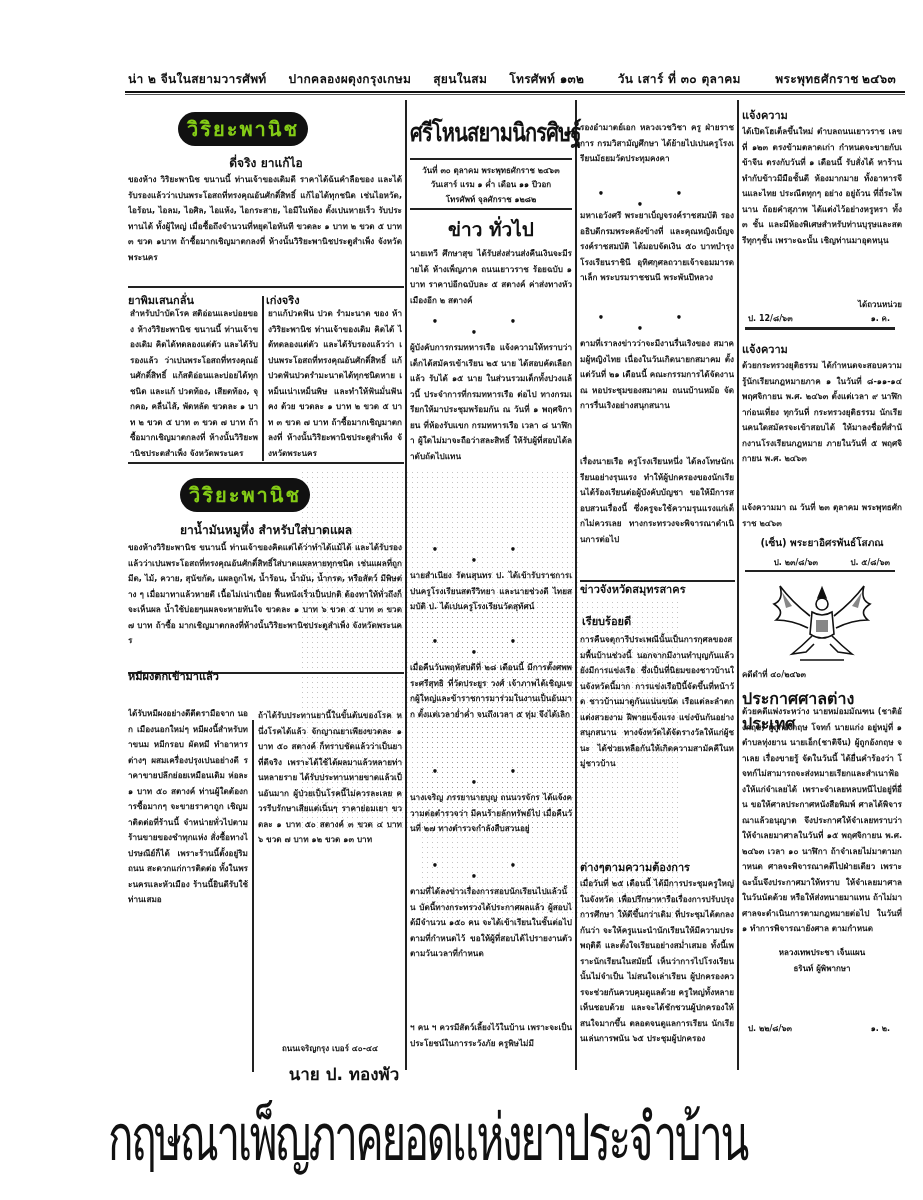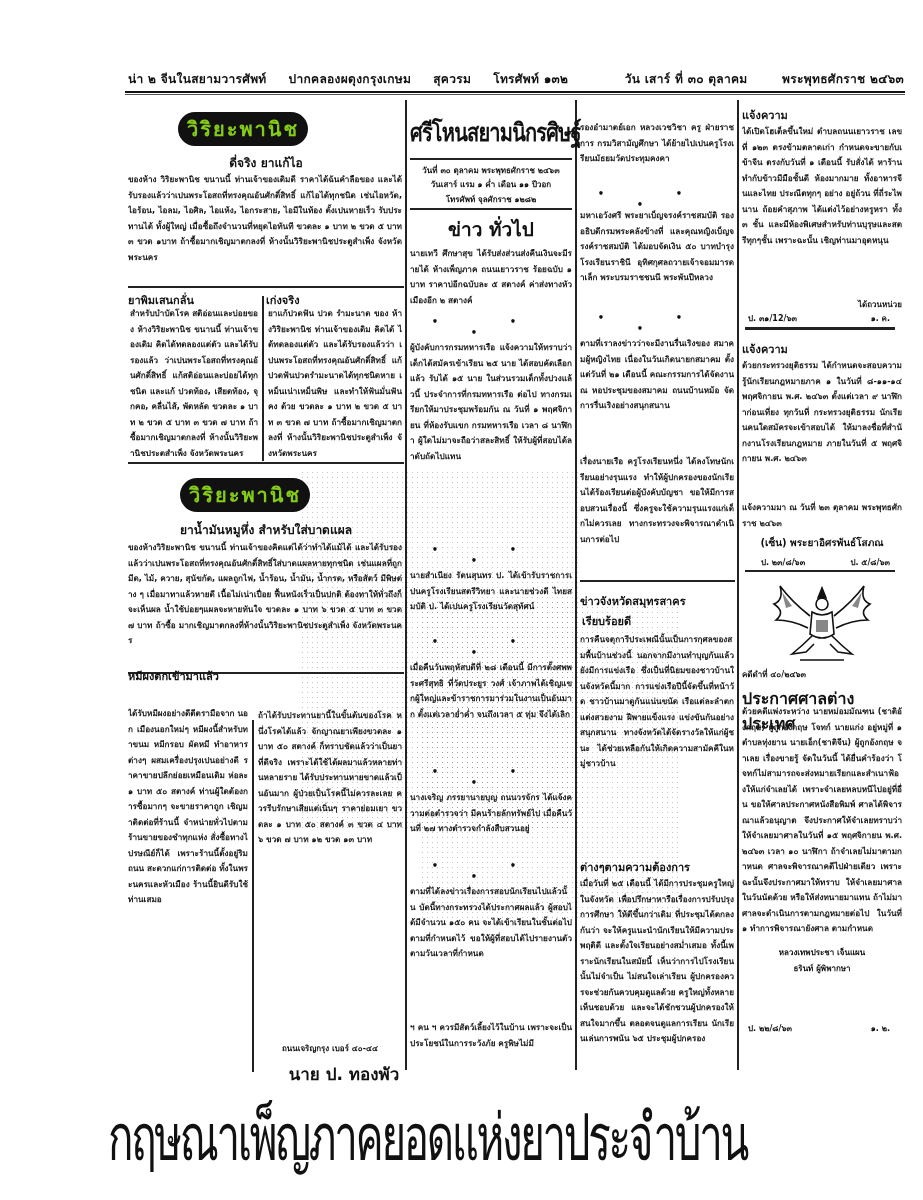--- a/index.html
+++ b/index.html
@@ -29,23 +29,23 @@
 <body>
 
 <div class="page">
 
   <div class="speckle" style="left:300px;top:470px;width:280px;height:360px;"></div>
   <div class="speckle" style="left:420px;top:600px;width:260px;height:320px;"></div>
 
   <div class="masthead">
     <span>น่า ๒ จีนในสยามวารศัพท์</span>
     <span>ปากคลองผดุงกรุงเกษม</span>
-    <span>สุควรม</span>
+    <span>สุยนในสม</span>
     <span>โทรศัพท์ ๑๓๒</span>
-    <span class="right"><span>วัน เสาร์ ที่ ๓๐ ตุลาคม</span> <span style="margin-left:8px;margin-right:4px;">พระพุทธศักราช ๒๔๖๓</span></span>
+    <span class="right"><span>วัน เสาร์ ที่ ๓๐ ตุลาคม</span> <span style="margin-left:8px;margin-right:12px;font-family:Liberation Serif, serif;">พระพุทธศักราช ๒๔๖๓</span></span>
   </div>
   <div class="rule-top"></div>
   <div class="rule-top2"></div>
 
   <div class="vrule" style="left:405px;top:100px;height:970px;"></div>
   <div class="vrule" style="left:575px;top:100px;height:970px;"></div>
   <div class="vrule" style="left:737px;top:100px;height:970px;"></div>
   <div class="vrule" style="left:262px;top:296px;height:165px;"></div>
   <div class="vrule" style="left:252px;top:720px;height:352px;"></div>
 
@@ -94,37 +94,37 @@
   <div class="dots" style="left:410px;top:860px;width:162px;">• • •</div>
   <div class="txt" style="left:410px;top:884px;width:162px;height:132px;">ตามที่ได้ลงข่าวเรื่องการสอบนักเรียนไปแล้วนั้น บัดนี้ทางกระทรวงได้ประกาศผลแล้ว ผู้สอบได้มีจำนวน ๑๕๐ คน จะได้เข้าเรียนในชั้นต่อไป ตามที่กำหนดไว้ ขอให้ผู้ที่สอบได้ไปรายงานตัวตามวันเวลาที่กำหนด</div>
   <div class="txt" style="left:410px;top:1020px;width:162px;height:46px;">ฯ คน ฯ ควรมีสัตว์เลี้ยงไว้ในบ้าน เพราะจะเป็นประโยชน์ในการระวังภัย ครูพิษไม่มี</div>
 
   <div class="txt" style="left:580px;top:120px;width:154px;height:62px;">รองอำมาตย์เอก หลวงเวชวิชา ครู ฝ่ายราชการ กรมวิสามัญศึกษา ได้ย้ายไปเปนครูโรงเรียนมัธยมวัดประทุมคงคา</div>
   <div class="dots" style="left:580px;top:188px;width:154px;">• • •</div>
   <div class="txt" style="left:580px;top:208px;width:154px;height:98px;">มหาเอวังศรี พระยาเบ็ญจรงค์ราชสมบัติ รองอธิบดีกรมพระคลังข้างที่ และคุณหญิงเบ็ญจรงค์ราชสมบัติ ได้มอบจัดเงิน ๕๐ บาทบำรุงโรงเรียนราชินี อุทิศกุศลถวายเจ้าจอมมารดาเล็ก พระบรมราชชนนี พระพันปีหลวง</div>
   <div class="dots" style="left:580px;top:312px;width:154px;">• • •</div>
   <div class="txt" style="left:580px;top:336px;width:154px;height:110px;">ตามที่เราลงข่าวว่าจะมีงานรื่นเริงของ สมาคมผู้หญิงไทย เนื่องในวันเกิดนายกสมาคม ตั้งแต่วันที่ ๒๑ เดือนนี้ คณะกรรมการได้จัดงาน ณ หอประชุมของสมาคม ถนนบ้านหม้อ จัดการรื่นเริงอย่างสนุกสนาน</div>
   <div class="txt" style="left:580px;top:454px;width:154px;height:122px;">เรื่องนายเรือ ครูโรงเรียนหนึ่ง ได้ลงโทษนักเรียนอย่างรุนแรง ทำให้ผู้ปกครองของนักเรียนได้ร้องเรียนต่อผู้บังคับบัญชา ขอให้มีการสอบสวนเรื่องนี้ ซึ่งครูจะใช้ความรุนแรงแก่เด็กไม่ควรเลย ทางกระทรวงจะพิจารณาดำเนินการต่อไป</div>
-  <div class="head" style="left:580px;top:592px;width:154px;">ข่าวจังหวัดสมุทรสาคร</div>
+  <div class="head" style="left:580px;top:580px;width:154px;">ข่าวจังหวัดสมุทรสาคร</div>
   <div class="head" style="left:582px;top:612px;width:80px;text-align:left;">เรียบร้อยดี</div>
   <div class="txt" style="left:580px;top:632px;width:154px;height:220px;">การคืนจตุการีประเพณีนั้นเป็นการกุศลของสมพื้นบ้านช่วงนี้ นอกจากมีงานทำบุญกันแล้วยังมีการแข่งเรือ ซึ่งเป็นที่นิยมของชาวบ้านในจังหวัดนี้มาก การแข่งเรือปีนี้จัดขึ้นที่หน้าวัด ชาวบ้านมาดูกันแน่นขนัด เรือแต่ละลำตกแต่งสวยงาม ฝีพายแข็งแรง แข่งขันกันอย่างสนุกสนาน ทางจังหวัดได้จัดรางวัลให้แก่ผู้ชนะ ได้ช่วยเหลือกันให้เกิดความสามัคคีในหมู่ชาวบ้าน</div>
   <div class="head" style="left:580px;top:858px;width:154px;">ต่างๆตามความต้องการ</div>
   <div class="txt" style="left:580px;top:876px;width:154px;height:190px;">เมื่อวันที่ ๒๕ เดือนนี้ ได้มีการประชุมครูใหญ่ในจังหวัด เพื่อปรึกษาหารือเรื่องการปรับปรุงการศึกษา ให้ดีขึ้นกว่าเดิม ที่ประชุมได้ตกลงกันว่า จะให้ครูแนะนำนักเรียนให้มีความประพฤติดี และตั้งใจเรียนอย่างสม่ำเสมอ ทั้งนี้เพราะนักเรียนในสมัยนี้ เห็นว่าการไปโรงเรียนนั้นไม่จำเป็น ไม่สนใจเล่าเรียน ผู้ปกครองควรจะช่วยกันควบคุมดูแลด้วย ครูใหญ่ทั้งหลายเห็นชอบด้วย และจะได้ชักชวนผู้ปกครองให้สนใจมากขึ้น ตลอดจนดูแลการเรียน นักเรียนเล่นการพนัน ๖๕ ประชุมผู้ปกครอง</div>
 
   <div class="head" style="left:742px;top:106px;width:160px;">แจ้งความ</div>
   <div class="txt" style="left:742px;top:124px;width:160px;height:170px;">ได้เปิดโฮเต็ลขึ้นใหม่ ตำบลถนนเยาวราช เลขที่ ๑๒๓ ตรงข้ามตลาดเก่า กำหนดจะขายกับเข้าจีน ตรงกับวันที่ ๑ เดือนนี้ รับสั่งได้ หาร้านทำกับข้าวมีมือชั้นดี ห้องมากมาย ทั้งอาหารจีนและไทย ประณีตทุกๆ อย่าง อยู่ถ้วน ที่ถี่ระไพนาน ถ้อยคำสุภาพ ได้แต่งไว้อย่างหรูหรา ทั้ง ๓ ชั้น และมีห้องพิเศษสำหรับท่านบุรุษและสตรีทุกๆชั้น เพราะฉะนั้น เชิญท่านมาอุดหนุน</div>
   <div class="sig" style="left:742px;top:298px;width:160px;font-size:8px;text-align:right;">ได้ถวนหน่วย</div>
-  <div class="sig" style="left:748px;top:312px;width:70px;font-size:8px;text-align:left;">ป. ๓๑/12/๖๓</div>
+  <div class="sig" style="left:748px;top:312px;width:70px;font-size:8px;text-align:left;">ป. 12/๘/๖๓</div>
   <div class="sig" style="left:830px;top:312px;width:60px;font-size:8px;text-align:right;">๑. ค.</div>
 
   <div class="head" style="left:742px;top:340px;width:160px;">แจ้งความ</div>
   <div class="txt" style="left:742px;top:358px;width:160px;height:140px;">ด้วยกระทรวงยุติธรรม ได้กำหนดจะสอบความรู้นักเรียนกฎหมายภาค ๑ ในวันที่ ๘-๑๑-๑๔ พฤศจิกายน พ.ศ. ๒๔๖๓ ตั้งแต่เวลา ๙ นาฬิกาก่อนเที่ยง ทุกวันที่ กระทรวงยุติธรรม นักเรียนคนใดสมัครจะเข้าสอบได้ ให้มาลงชื่อที่สำนักงานโรงเรียนกฎหมาย ภายในวันที่ ๕ พฤศจิกายน พ.ศ. ๒๔๖๓</div>
   <div class="txt" style="left:742px;top:500px;width:160px;height:32px;">แจ้งความมา ณ วันที่ ๒๓ ตุลาคม พระพุทธศักราช ๒๔๖๓</div>
   <div class="sig" style="left:742px;top:535px;width:160px;font-size:10px;">(เซ็น) พระยาอิศรพันธ์โสภณ</div>
-  <div class="sig" style="left:748px;top:556px;width:70px;font-size:8px;text-align:center;">ป. ๒๓/๘/๖๓</div>
+  <div class="sig" style="left:748px;top:556px;width:70px;font-size:8px;text-align:right;">ป. ๒๓/๘/๖๓</div>
   <div class="sig" style="left:830px;top:556px;width:60px;font-size:8px;text-align:right;">ป. ๕/๘/๖๓</div>
 
   <svg class="garuda" viewBox="0 0 120 82">
     <g fill="none" stroke="#111" stroke-width="1.6">
       <path d="M60 6 L56 16 L64 16 Z" fill="#111"></path>
       <circle cx="60" cy="22" r="6"></circle>
       <path d="M50 30 Q60 36 70 30 L72 52 Q60 60 48 52 Z"></path>
       <path d="M48 34 Q30 20 18 4 Q22 18 12 22 Q24 30 14 38 Q30 38 46 46"></path>
       <path d="M72 34 Q90 20 102 4 Q98 18 108 22 Q96 30 106 38 Q90 38 74 46"></path>
       <path d="M50 54 Q40 64 30 72 L44 70 L52 62"></path>

